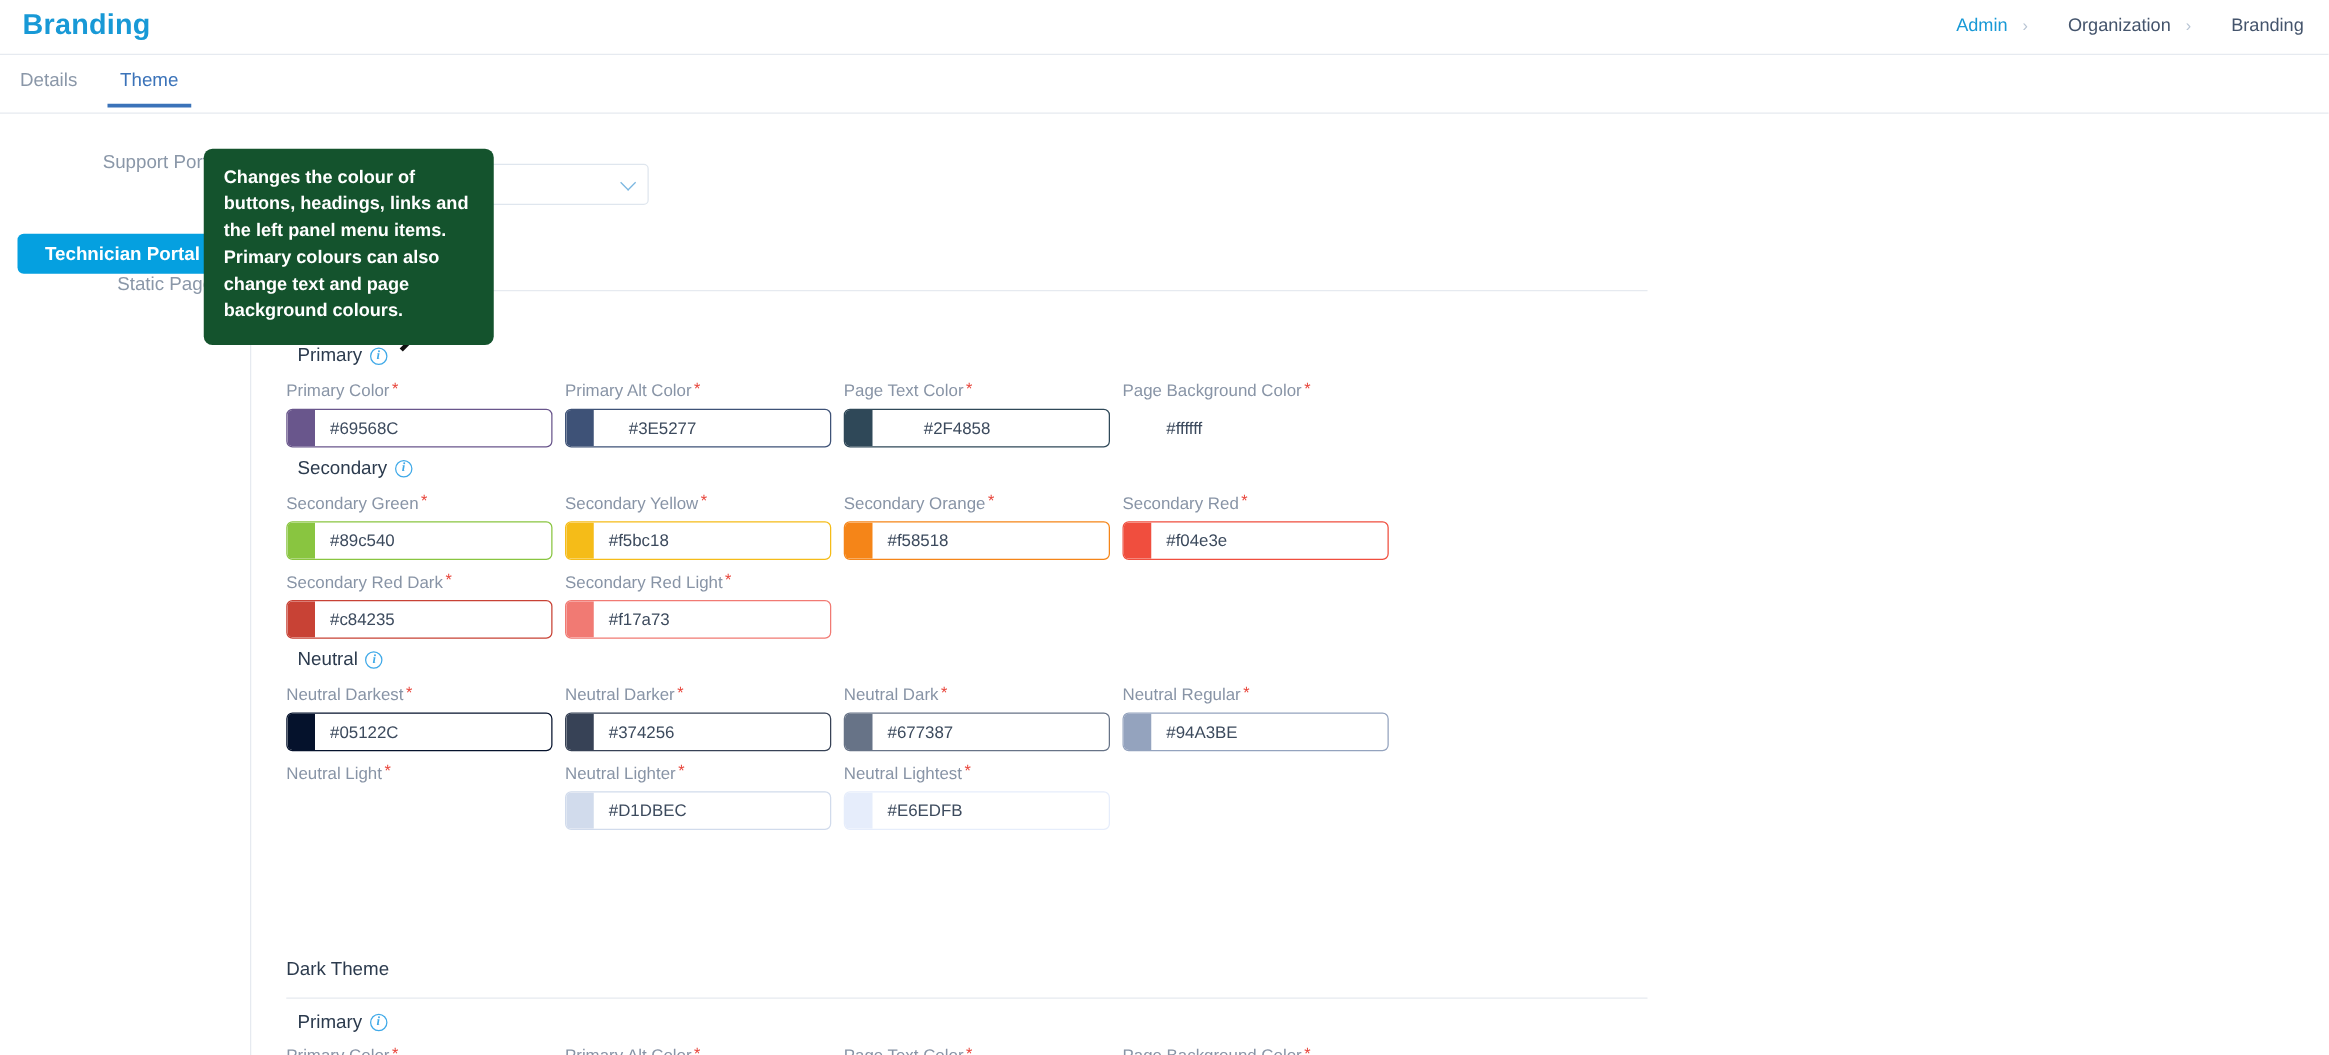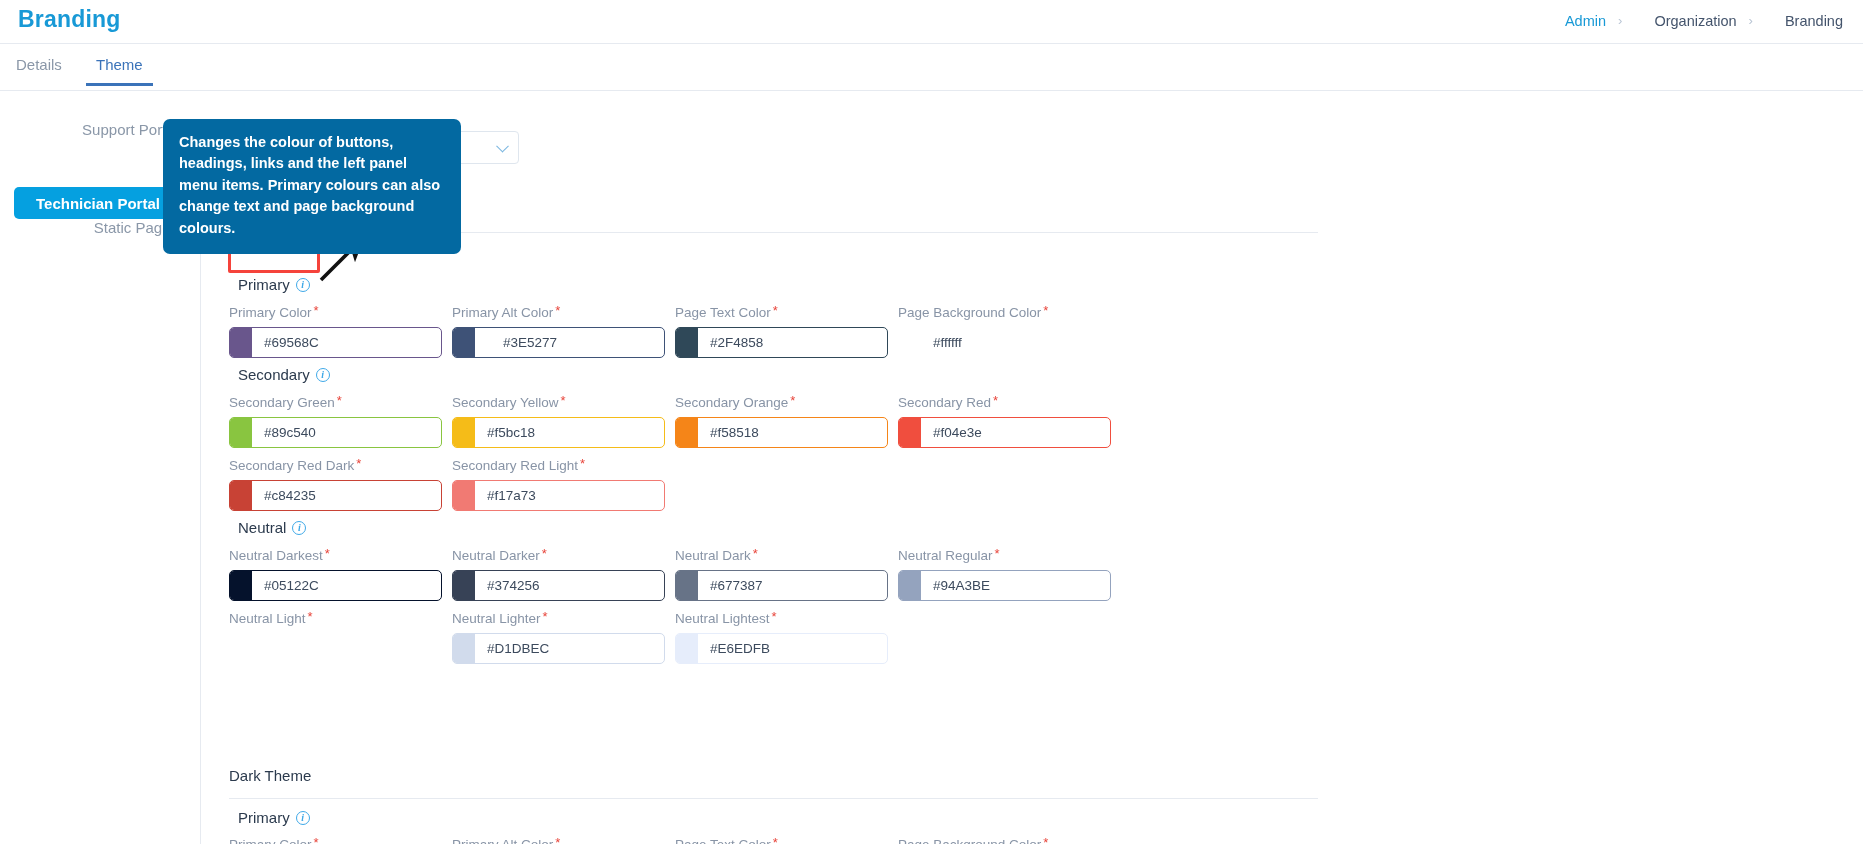--- a/index.html
+++ b/index.html
@@ -115,22 +115,22 @@
   }
   .cinput.plain { border-color:transparent; }
   .cinput.plain .swatch { background:transparent; }
 
   .section-head {
     position:absolute; left:0px; font-size:15px; color:#2b3a4d;
   }
 
   
   .tooltip {
-    position:absolute; left:163px; top:119px; width:298px;
-    background:#0369a1; color:#fff; border-radius:7px;
+    position:absolute; left:163px; top:119px; width:232px;
+    background:#14532d; color:#fff; border-radius:7px;
     padding:13px 16px 15px 16px; font-size:14.5px; line-height:1.48;
     font-weight:700; z-index:50;
   }
 
   
   .redbox {
     position:absolute; left:228px; top:245px; width:92px; height:28px;
     border:3px solid #f5433b; border-radius:2px; z-index:40;
     pointer-events:none;
   }
@@ -186,21 +186,21 @@
         </div>
         <div class="field" style="left: 251px; top: 212px;">
           <div class="field-label">Primary Alt Color<span class="req">*</span></div>
           <div class="cinput" style="border-color: rgb(62, 82, 119); gap: 16px;">
             <div class="swatch" style="background: rgb(62, 82, 119);"></div>
             <div class="cval">#3E5277</div>
           </div>
         </div>
         <div class="field" style="left: 474px; top: 212px;">
           <div class="field-label">Page Text Color<span class="req">*</span></div>
-          <div class="cinput" style="border-color: rgb(47, 72, 88);">
+          <div class="cinput" style="border-color: rgb(47, 72, 88); gap: 29px;">
             <div class="swatch" style="background: rgb(47, 72, 88);"></div>
             <div class="cval">#2F4858</div>
           </div>
         </div>
         <div class="field" style="left: 697px; top: 212px;">
           <div class="field-label">Page Background Color<span class="req">*</span></div>
           <div class="cinput plain">
             <div class="swatch"></div>
             <div class="cval">#ffffff</div>
           </div>

